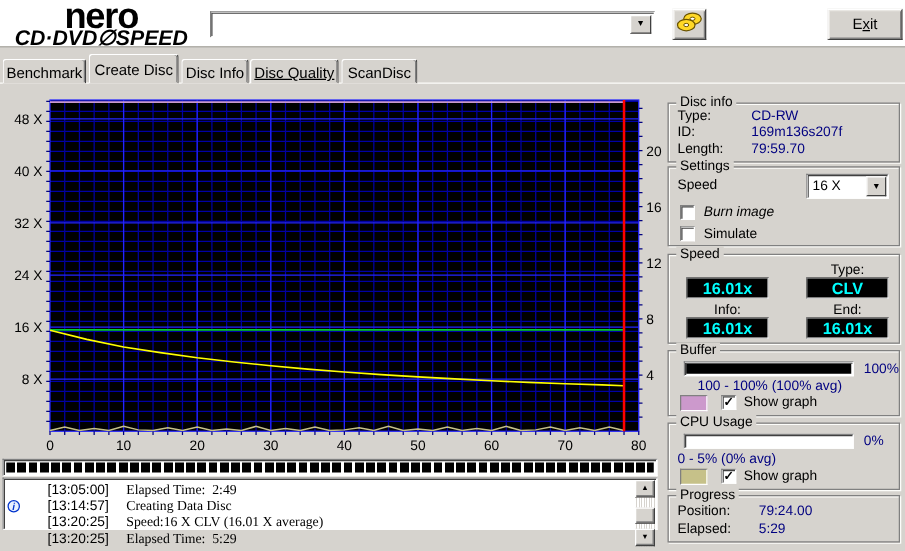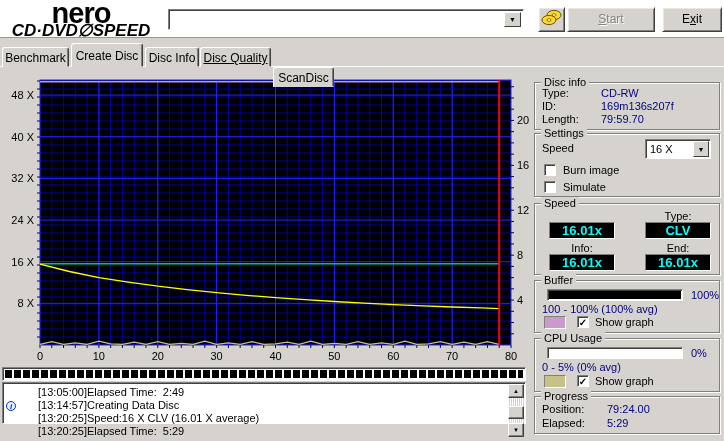--- a/index.html
+++ b/index.html
@@ -65,21 +65,21 @@
     background:#fff; border:1px solid; border-color:#808080 #fff #fff #808080;
     box-shadow:inset 1px 1px 0 #404040; }
   .segbar-fill { position:absolute; left:2px; top:2px; bottom:2px; right:2px;
     background:repeating-linear-gradient(90deg,#000 0 7px,#fff 7px 9px); }
   .loglist { position:absolute; left:2px; top:382px; width:524px; height:42px;
     background:#fff; border:1px solid; border-color:#808080 #fff #fff #808080;
     box-shadow:inset 1px 1px 0 #404040; padding-top:2px; }
   .log-row { height:13px; display:flex; align-items:center; }
   .log-icon-cell { width:16px; text-align:center; }
   .log-time { width:68px; text-align:right; white-space:pre; }
-  .log-text { white-space:pre; }
+  .log-text { margin-left:14px; white-space:pre;font-family:Liberation Serif, serif; }
   .info-icon { display:inline-block; width:10px; height:10px; border:1px solid #0033cc;
     border-radius:50%; color:#0033cc; font-size:8px; font-weight:bold; font-style:italic;
     line-height:9px; background:#e8f0ff; }
   .scrollbar { position:absolute; right:1px; top:1px; width:16px; height:53px;
     background:repeating-linear-gradient(90deg,#fff 0 1px,#d6d3ce 1px 2px); }
   .sb-btn { position:absolute; left:0; width:16px; height:14px; background:#d6d3ce;
     border:1px solid; border-color:#fff #404040 #404040 #fff;
     box-shadow:inset -1px -1px 0 #808080; font-size:6px; text-align:center; line-height:13px; }
   .sb-thumb { position:absolute; left:0; top:22px; width:16px; height:13px; background:#d6d3ce;
     border:1px solid; border-color:#fff #404040 #404040 #fff; box-shadow:inset -1px -1px 0 #808080; }
@@ -100,34 +100,31 @@
     <div class="btn" style="left:538px;top:7px;width:27px;height:25px;">
       <span>
         <svg width="21" height="18" viewBox="0 0 21 18">
           <ellipse cx="13" cy="7" rx="7" ry="4.6" fill="#ffd826" stroke="#6b5400" stroke-width="1"></ellipse>
           <ellipse cx="13" cy="7" rx="2" ry="1.3" fill="#fff" stroke="#6b5400" stroke-width="0.8"></ellipse>
           <ellipse cx="8" cy="12" rx="7" ry="4.6" fill="#ffd826" stroke="#6b5400" stroke-width="1"></ellipse>
           <ellipse cx="8" cy="12" rx="2" ry="1.3" fill="#fff" stroke="#6b5400" stroke-width="0.8"></ellipse>
         </svg>
       </span>
     </div>
-    <div class="btn btn-disabled" style="left:567px;top:7px;width:88px;height:25px;line-height:22px;">
-      <span></span><span class="key">S</span><span>tart</span>
-    </div>
     <div class="btn" style="left:662px;top:7px;width:60px;height:25px;line-height:22px;">
       <span>E</span><span class="key">x</span><span>it</span>
     </div>
   </div>
 
   <div class="tabline"></div>
   <div class="tab" style="left:2px;width:67px;"><span>Benchmark</span></div>
   <div class="tab active" style="left:71px;width:72px;"><span>Create Disc</span></div>
   <div class="tab" style="left:145px;width:54px;"><span>Disc Info</span></div>
   <div class="tab" style="left:200px;width:71px;text-decoration:underline;"><span>Disc Quality</span></div>
-  <div class="tab" style="left:273px;width:61px;margin-top:20px;"><span>ScanDisc</span></div>
+  <div class="tab" style="left:273px;width:61px;"><span>ScanDisc</span></div>
 
   <div class="chart">
     <svg id="chart-svg" width="530" height="290">
         <rect x="40" y="4" width="471" height="265" fill="#000000"></rect>
         <line x1="40" y1="261" x2="511" y2="261" stroke="#0000a2" stroke-width="1"></line>
         <line x1="40" y1="253" x2="511" y2="253" stroke="#0000a2" stroke-width="1"></line>
         <line x1="40" y1="245" x2="511" y2="245" stroke="#0000a2" stroke-width="1"></line>
         <line x1="40" y1="237" x2="511" y2="237" stroke="#0000a2" stroke-width="1"></line>
         <line x1="40" y1="229" x2="511" y2="229" stroke="#0000a2" stroke-width="1"></line>
         <line x1="40" y1="221" x2="511" y2="221" stroke="#0000a2" stroke-width="1"></line>
@@ -347,21 +344,21 @@
   </div>
 
   <div class="group" style="top:133px;height:64px;">
     <span class="group-title">Settings</span>
     <span class="row-label" style="left:7px;top:8px;">Speed</span>
     <div class="select" style="left:110px;top:5px;width:66px;">
       <span class="select-text">16 X</span>
       <span class="select-btn">▼</span>
     </div>
     <span class="cb" style="left:9px;top:30px;"></span>
-    <span class="cb-label" style="left:28px;top:30px;">Burn image</span>
+    <span class="cb-label" style="left:28px;top:30px;font-style:italic;">Burn image</span>
     <span class="cb" style="left:9px;top:47px;"></span>
     <span class="cb-label" style="left:28px;top:47px;">Simulate</span>
   </div>
 
   <div class="group" style="top:203px;height:72px;">
     <span class="group-title">Speed</span>
     <span class="lcd-label" style="left:14px;top:20px;">Average</span>
     <span class="lcd-label" style="left:110px;top:6px;">Type:</span>
     <div class="lcd" style="left:14px;top:18px;">16.01x</div>
     <div class="lcd" style="left:110px;top:18px;">CLV</div>
@@ -370,21 +367,21 @@
     <div class="lcd" style="left:14px;top:50px;">16.01x</div>
     <div class="lcd" style="left:110px;top:50px;">16.01x</div>
   </div>
 
   <div class="group" style="top:280px;height:53px;">
     <span class="group-title">Buffer</span>
     <div class="meter" style="left:12px;top:8px;width:136px;">
       <div class="meter-fill" style="width: calc(100% - 2px);"></div>
     </div>
     <span class="row-value" style="left:156px;top:8px;">100%</span>
-    <span class="row-value" style="left:7px;top:22px;">100 - 100% (100% avg)</span>
+    <span class="row-value" style="left:23px;top:22px;">100 - 100% (100% avg)</span>
     <span class="swatch" style="left: 9px; top: 35px; background: rgb(204, 153, 204);"></span>
     <span class="cb" style="left:42px;top:35px;">✓</span>
     <span class="cb-label" style="left:60px;top:35px;">Show graph</span>
   </div>
 
   <div class="group" style="top:338px;height:54px;">
     <span class="group-title">CPU Usage</span>
     <div class="meter" style="left:12px;top:8px;width:136px;">
       <div class="meter-fill" style="width: calc(0% - 2px);"></div>
     </div>

